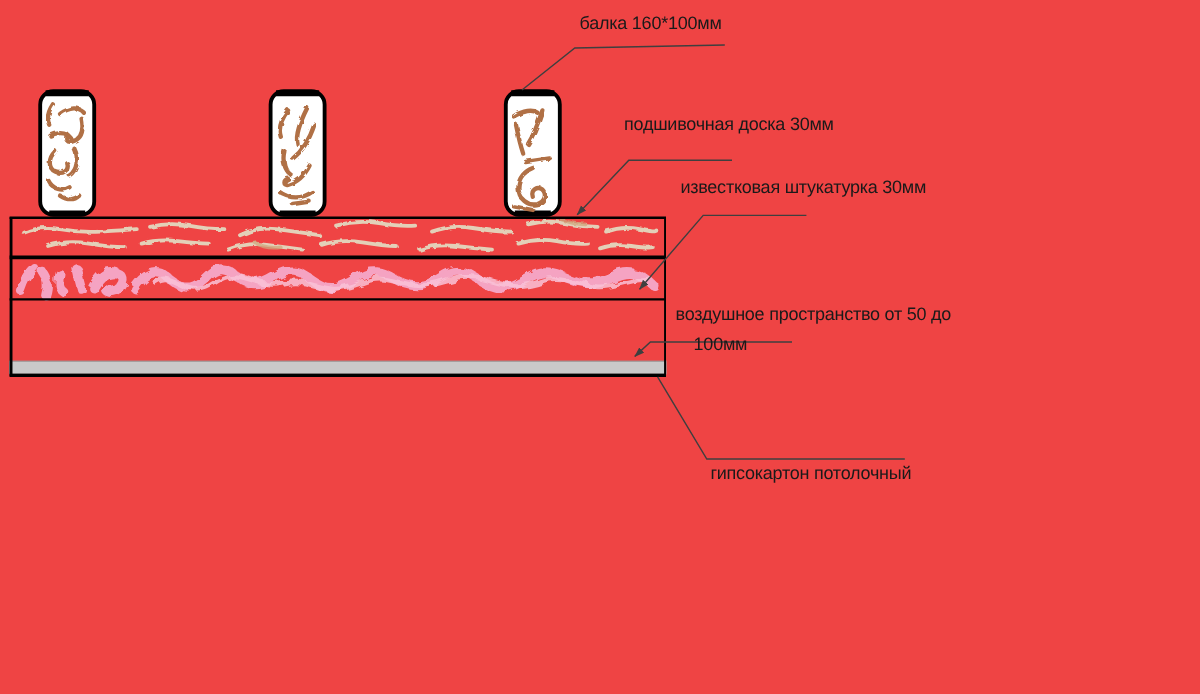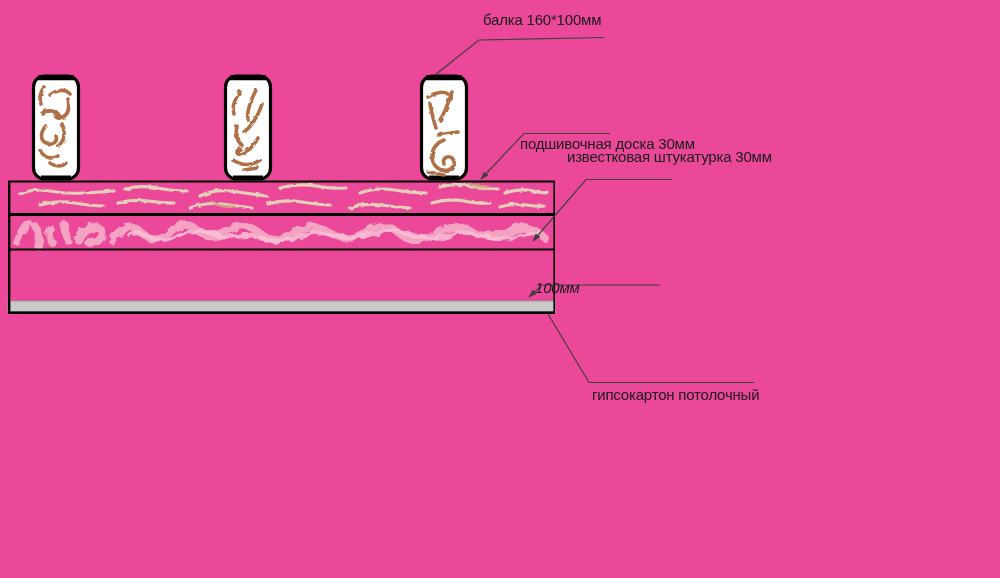--- a/index.html
+++ b/index.html
@@ -1,17 +1,17 @@
 <!DOCTYPE html>
 <html style="--text: #1a1a1a; --outline: #000000; --leader: #3f3f3f; --wood-grain: #b06f45; --board-texture: #e3d0b8; --board-accent: #cfa87e; --plaster-pink: #f5a3c2; --plaster-light: #f9c2d7; --drywall-gray: #c9c9c9;"><head>
 <meta charset="utf-8">
 <style>
   html,body{margin:0;padding:0;background:#fff;}
   #canvas{
-    position:relative;width:1000px;height:578px;background:#ec4899;overflow:hidden;
+    position:relative;width:1000px;height:578px;background:#ef4444;overflow:hidden;
     font-family:"Liberation Sans",sans-serif;
   }
   .lbl{
     position:absolute;font-size:15px;line-height:1.15;color:var(--text,#1a1a1a);
     white-space:nowrap;letter-spacing:-0.2px;
   }
   svg{position:absolute;left:0;top:0;}
   .outline{stroke:var(--outline,#000);fill:none;}
   .leader{stroke:var(--leader,#3f3f3f);stroke-width:1.2;fill:none;}
   .wood{stroke:var(--wood-grain,#b06f45);fill:none;stroke-width:3.6;stroke-linecap:round;}
@@ -129,21 +129,22 @@
       <path class="leader" d="M604,37.5 L479,40 L435,75"></path>
       <path class="leader" d="M610,133.5 L524,133.5 L481,179" marker-end="url(#arrow)"></path>
       <path class="leader" d="M672,179.5 L586,179.5 L533,241" marker-end="url(#arrow)"></path>
       <path class="leader" d="M660,285 L542,285 L529,297" marker-end="url(#arrow)"></path>
       <path class="leader" d="M548,314 L589,382.5 L754,382.5"></path>
     </g>
   </svg>
 
   <div class="lbl" style="left:483px;top:11px;">балка 160*100мм</div>
 
-  <div class="lbl" style="left:520px;top:95px;margin-top:40px;">подшивочная доска 30мм</div>
+  <div class="lbl" style="left:520px;top:95px;">подшивочная доска 30мм</div>
 
   <div class="lbl" style="left:567px;top:148px;">известковая штукатурка 30мм</div>
 
+  <div class="lbl" style="left:563px;top:254px;">воздушное пространство от 50 до</div>
 
-  <div class="lbl" style="left:535px;top:279px;font-style:italic;">100мм</div>
+  <div class="lbl" style="left:578px;top:279px;">100мм</div>
 
   <div class="lbl" style="left:592px;top:359px;margin-top:27px;">гипсокартон потолочный</div>
 </div>
 
 </body></html>

